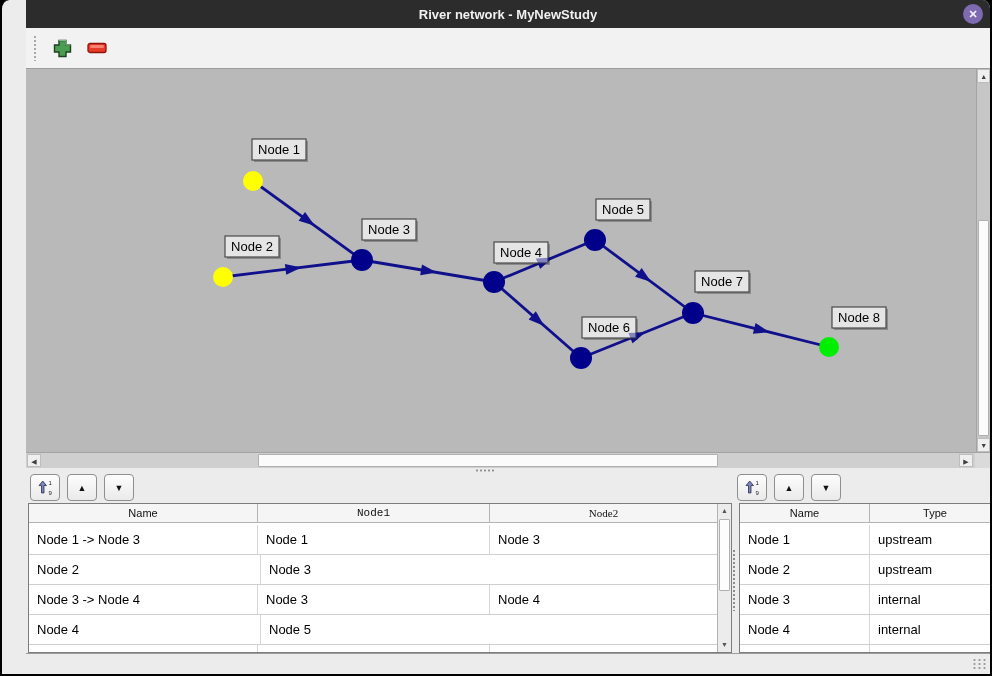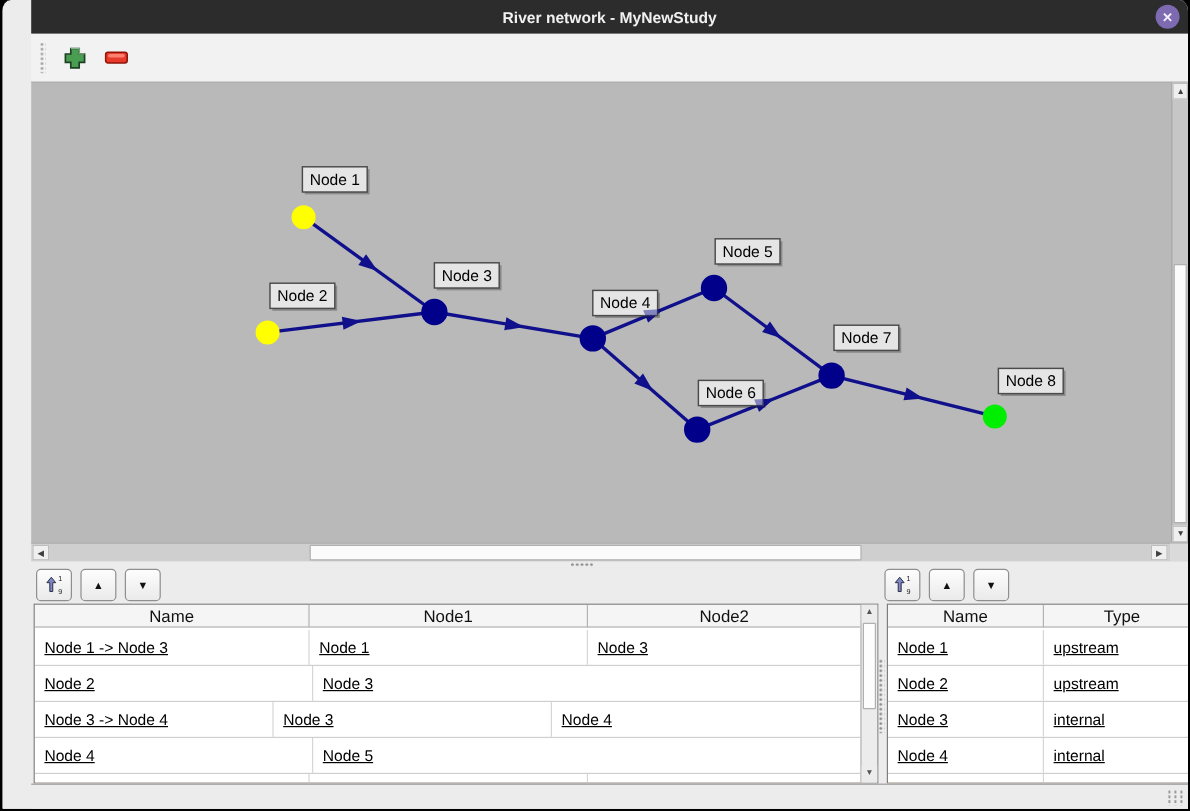--- a/index.html
+++ b/index.html
@@ -90,25 +90,25 @@
   .table-wrap.left  { margin-left: 2px; width: 704px; }
   .table-wrap.right { margin-left: 7px; width: 276px; }
   .grip-tables {
     position: absolute; left: 706px; top: 46px; width: 5px; height: 62px;
     background-image: radial-gradient(circle, #8e8e8e 1px, transparent 1.2px);
     background-size: 4px 4px;
   }
   .tbl { flex: 1; display: flex; flex-direction: column; overflow: hidden; }
   .thead { display: flex; flex: 0 0 19px; background: #f5f5f5; border-bottom: 2px solid #fff; }
   .th {
-    font-size: 14px; color: #111; text-align: center; line-height: 18px;
+    font-size: 11px; color: #111; text-align: center; line-height: 18px;
     border-right: 1px solid #b3b3b3; border-bottom: 1px solid #b3b3b3; cursor: pointer;
   }
   .th:last-child { border-right: none; }
-  .tbody { flex: 1; overflow: hidden; background: #fdba74; text-decoration: underline; }
+  .tbody { flex: 1; overflow: hidden; background: #0c4a6e; }
   .tr { display: flex; height: 30px; border-bottom: 1px solid #cfcfcf; cursor: pointer; background:#fff; }
   .td {
     font-size: 13px; color: #000; line-height: 29px; padding-left: 8px;
     border-right: 1px solid #d6d6d6; overflow: hidden; white-space: nowrap;
   }
   .td:last-child { border-right: none; }
   .tvscroll { flex: 0 0 14px; background: #ececec; border-left: 1px solid #b3b3b3; position: relative; }
   .t-thumb { position: absolute; left: 1px; width: 11px; top: 15px; height: 72px;
     background: #fdfdfd; border: 1px solid #b0b0b0; border-radius: 1px; }
   .tsb { position: absolute; left: 0; width: 13px; height: 14px; color: #555;
@@ -279,35 +279,35 @@
         <span>▼</span>
       </button>
     </div>
   </div>
 
   <div class="tables-row">
     <div class="table-wrap left">
       <div class="tbl" id="left-table">
           <div class="thead">
             <div class="th" style="width: 229px;">Name</div>
-            <div class="th" style="width: 232px;">Node1</div>
-            <div class="th" style="width: 227px;">Node2</div>
+            <div class="th" style="width: 232px; font-family: Liberation Mono, monospace;">Node1</div>
+            <div class="th" style="width: 227px; font-family: Liberation Serif, serif;">Node2</div>
           </div>
           <div class="tbody">
             <div class="tr">
               <div class="td" style="width: 229px;">Node 1 -&gt; Node 3</div>
               <div class="td" style="width: 232px;">Node 1</div>
               <div class="td" style="width: 227px;">Node 3</div>
             </div>
             <div class="tr">
               <div class="td" style="width: 232px;">Node 2</div>
               <div class="td" style="width: 227px;">Node 3</div>
             </div>
             <div class="tr">
-              <div class="td" style="width: 199px;">Node 3 -&gt; Node 4</div>
+              <div class="td" style="width: 229px;">Node 3 -&gt; Node 4</div>
               <div class="td" style="width: 232px;">Node 3</div>
               <div class="td" style="width: 227px;">Node 4</div>
             </div>
             <div class="tr">
               <div class="td" style="width: 232px;">Node 4</div>
               <div class="td" style="width: 227px;">Node 5</div>
             </div>
             <div class="tr">
               <div class="td" style="width: 229px;"></div>
               <div class="td" style="width: 232px;"></div>

